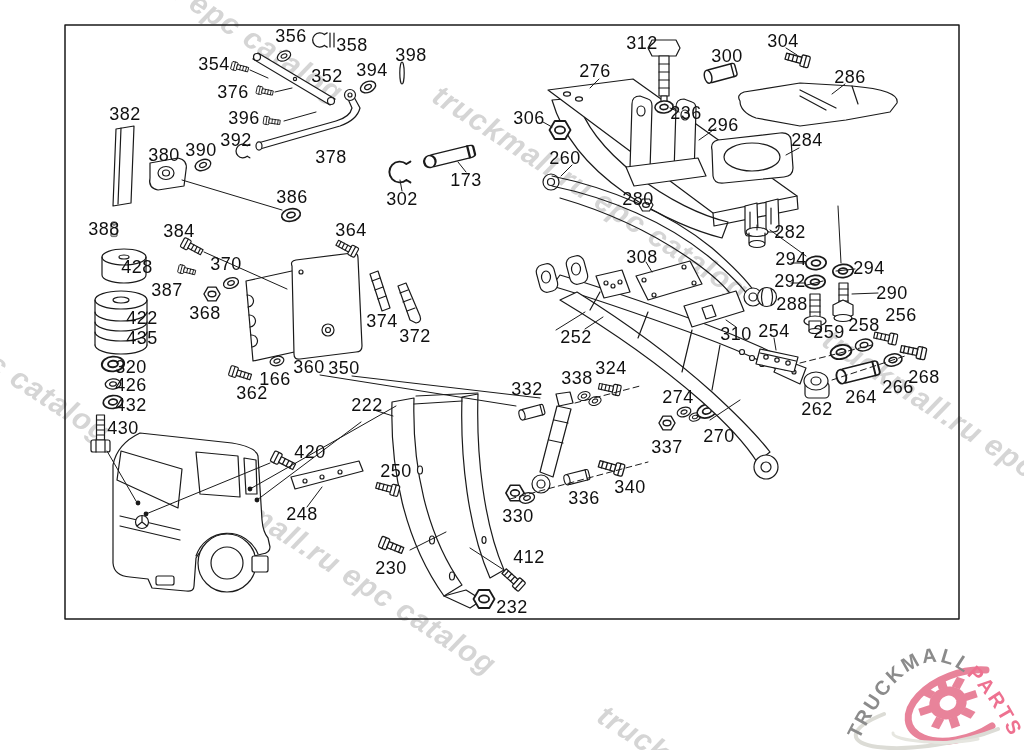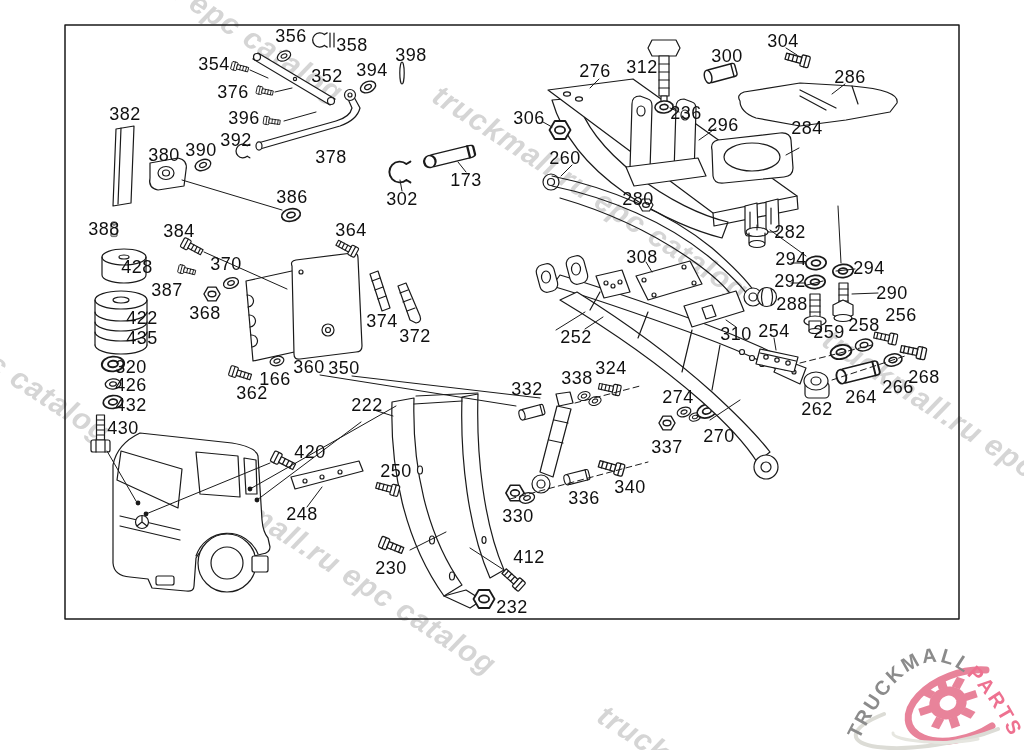--- a/index.html
+++ b/index.html
@@ -385,29 +385,29 @@
       <span class="part-label" style="left: 382px; top: 321px;">374</span>
       <span class="part-label" style="left: 415px; top: 336px;">372</span>
       <span class="part-label" style="left: 131px; top: 367px;">320</span>
       <span class="part-label" style="left: 131px; top: 385px;">426</span>
       <span class="part-label" style="left: 131px; top: 405px;">432</span>
       <span class="part-label" style="left: 123px; top: 428px;">430</span>
       <span class="part-label" style="left: 309px; top: 367px;">360</span>
       <span class="part-label" style="left: 344px; top: 368px;">350</span>
       <span class="part-label" style="left: 275px; top: 379px;">166</span>
       <span class="part-label" style="left: 252px; top: 393px;">362</span>
-      <span class="part-label" style="left: 642px; top: 43px; margin-top: 24px;">312</span>
+      <span class="part-label" style="left: 642px; top: 43px;">312</span>
       <span class="part-label" style="left: 595px; top: 71px;">276</span>
       <span class="part-label" style="left: 727px; top: 56px;">300</span>
       <span class="part-label" style="left: 783px; top: 41px;">304</span>
       <span class="part-label" style="left: 850px; top: 77px;">286</span>
       <span class="part-label" style="left: 529px; top: 118px;">306</span>
       <span class="part-label" style="left: 686px; top: 113px;">236</span>
       <span class="part-label" style="left: 723px; top: 125px;">296</span>
-      <span class="part-label" style="left: 807px; top: 128px; text-align: center;">284</span>
+      <span class="part-label" style="left: 807px; top: 140px; text-align: center;">284</span>
       <span class="part-label" style="left: 565px; top: 158px;">260</span>
       <span class="part-label" style="left: 638px; top: 199px;">280</span>
       <span class="part-label" style="left: 790px; top: 232px;">282</span>
       <span class="part-label" style="left: 791px; top: 259px;">294</span>
       <span class="part-label" style="left: 790px; top: 281px;">292</span>
       <span class="part-label" style="left: 792px; top: 304px;">288</span>
       <span class="part-label" style="left: 869px; top: 268px;">294</span>
       <span class="part-label" style="left: 892px; top: 293px;">290</span>
       <span class="part-label" style="left: 642px; top: 257px;">308</span>
       <span class="part-label" style="left: 736px; top: 334px;">310</span>

